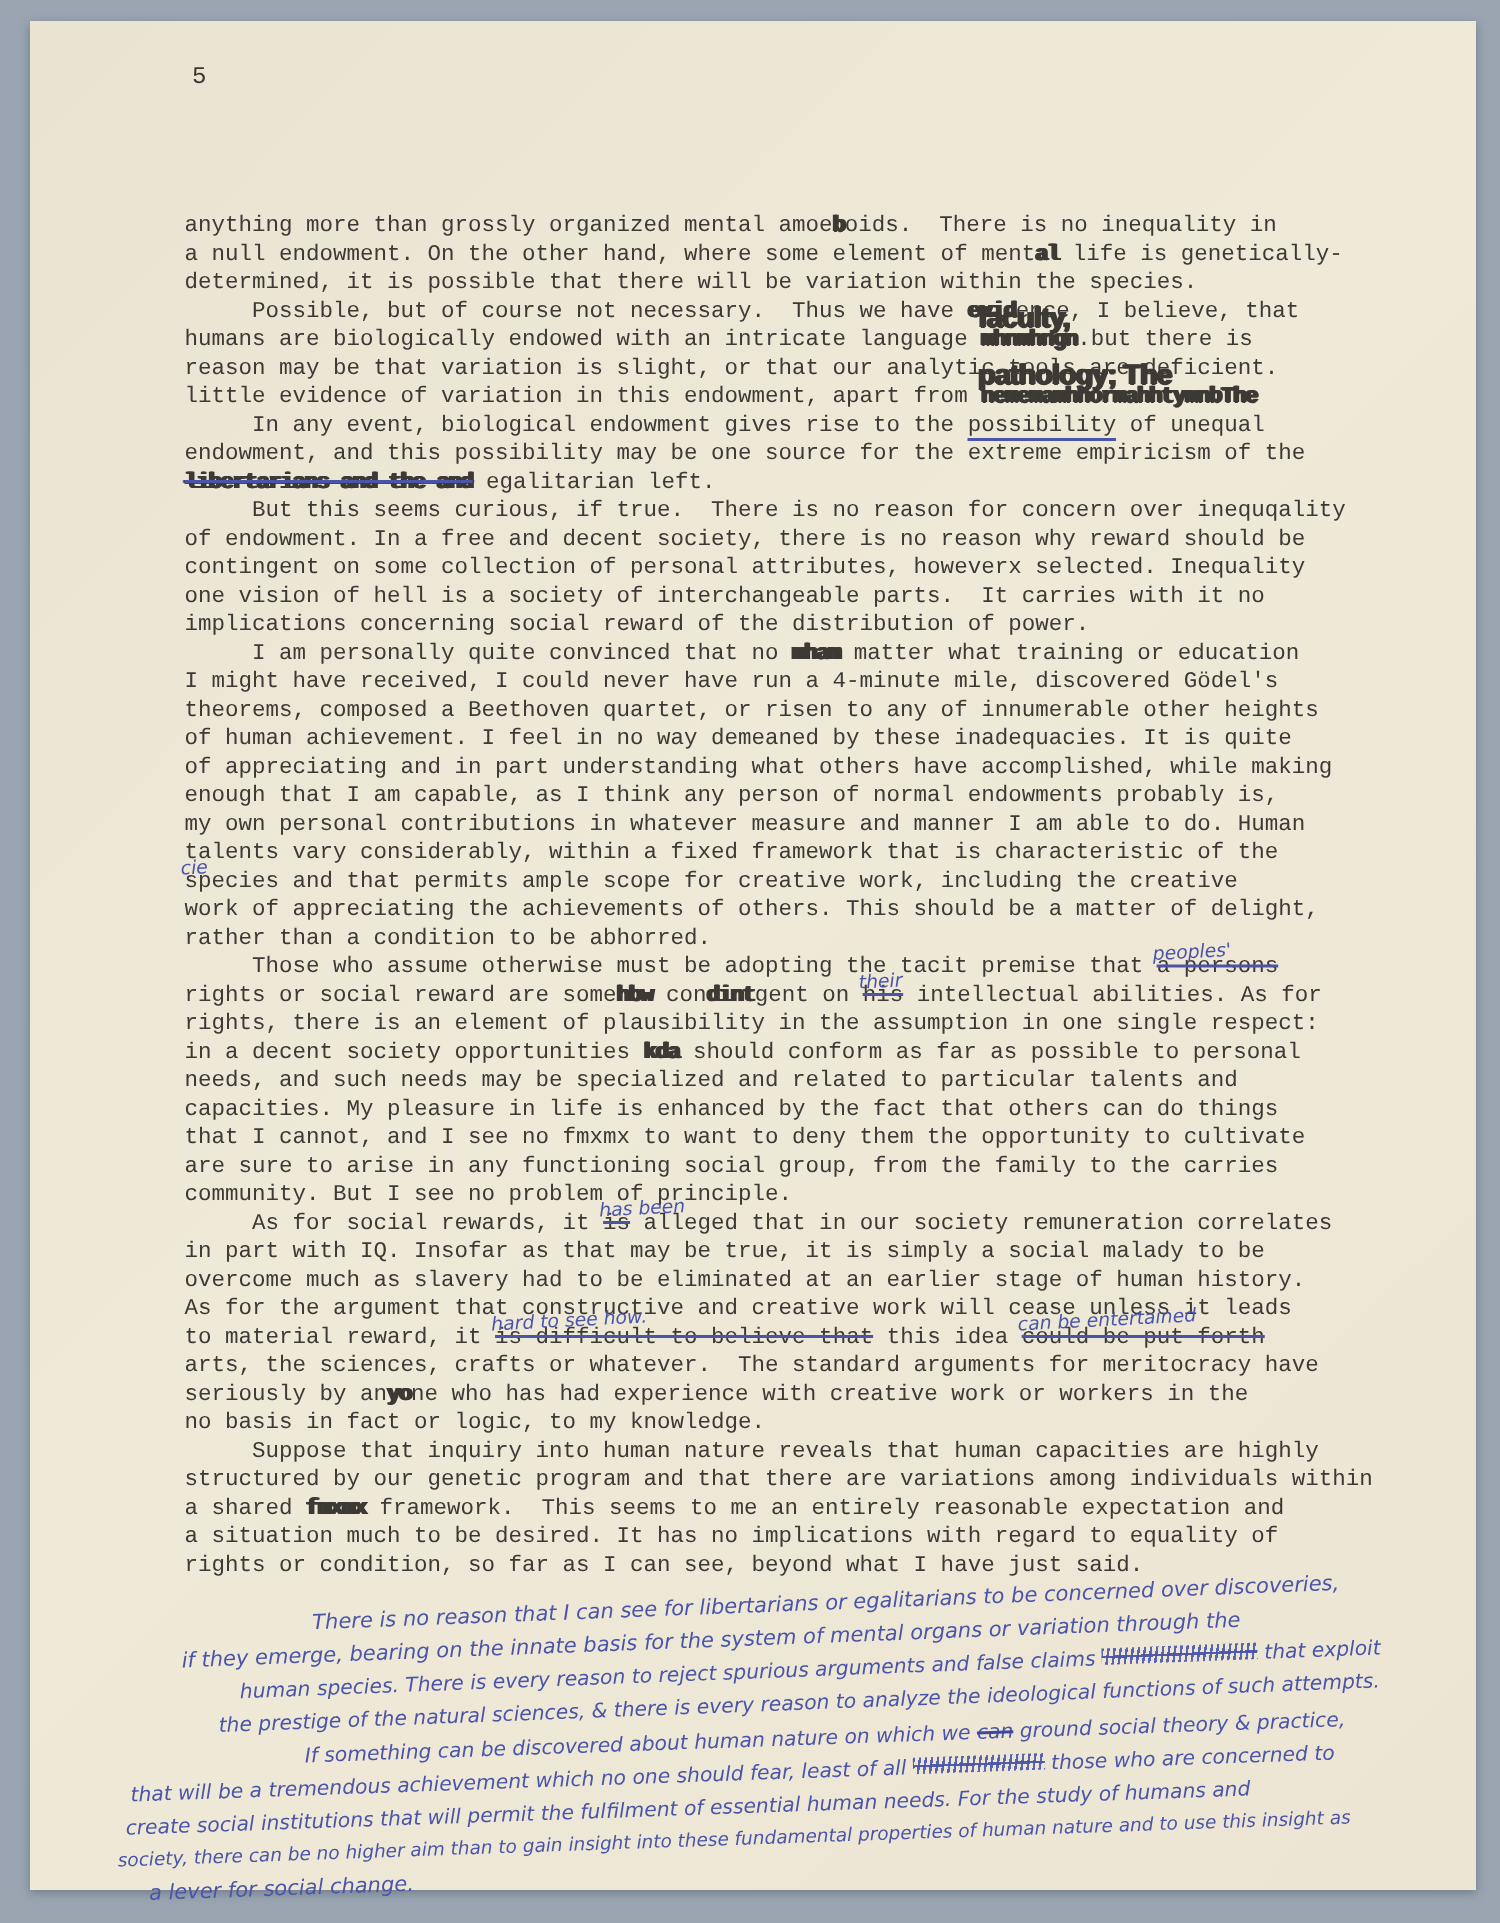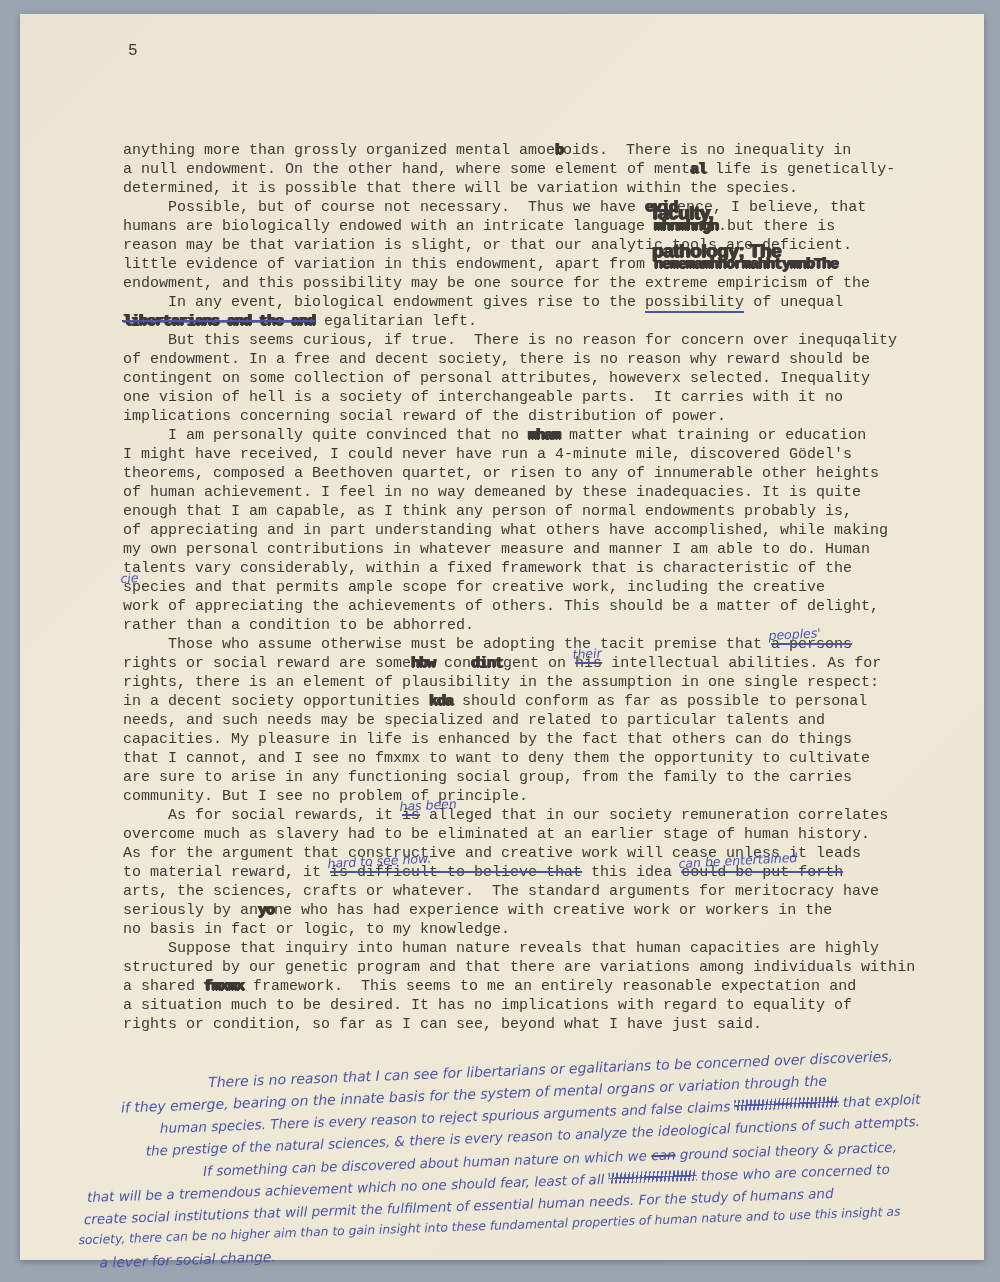--- a/index.html
+++ b/index.html
@@ -74,49 +74,50 @@
 <div class="paper">
   <div class="pagenum">5</div>
   <div class="typed" id="typed">
       <div class="tline"><span>anything more than grossly organized mental amoe</span><span class="ot">b</span><span>oids.  There is no inequality in</span></div>
       <div class="tline"><span>a null endowment. On the other hand, where some element of ment</span><span class="ot">al</span><span> life is genetically-</span></div>
       <div class="tline"><span>determined, it is possible that there will be variation within the species.</span></div>
       <div class="tline"><span>     Possible, but of course not necessary.  Thus we have </span><span class="ot">evid</span><span>ence, I believe, that</span></div>
       <div class="tline"><span>humans are biologically endowed with an intricate language </span><span class="ot has-above">mhnmhngn<i class="above ab-type">faculty,</i></span><span>.but there is</span></div>
       <div class="tline"><span>reason may be that variation is slight, or that our analytic tools are deficient.</span></div>
       <div class="tline"><span>little evidence of variation in this endowment, apart from </span><span class="ot has-above">nememamhhormahhtymnbThe<i class="above ab-type">pathology; The</i></span></div>
+      <div class="tline"><span>     In any event, biological endowment gives rise to the </span><span class="ui">possibility</span><span> of unequal</span></div>
       <div class="tline"><span>endowment, and this possibility may be one source for the extreme empiricism of the</span></div>
-      <div class="tline"><span>     In any event, biological endowment gives rise to the </span><span class="ui">possibility</span><span> of unequal</span></div>
       <div class="tline"><span class="ot si-hand">libertarians and the and</span><span> egalitarian left.</span></div>
       <div class="tline"><span>     But this seems curious, if true.  There is no reason for concern over inequqality</span></div>
       <div class="tline"><span>of endowment. In a free and decent society, there is no reason why reward should be</span></div>
       <div class="tline"><span>contingent on some collection of personal attributes, howeverx selected. Inequality</span></div>
       <div class="tline"><span>one vision of hell is a society of interchangeable parts.  It carries with it no</span></div>
       <div class="tline"><span>implications concerning social reward of the distribution of power.</span></div>
       <div class="tline"><span>     I am personally quite convinced that no </span><span class="ot">mham</span><span> matter what training or education</span></div>
       <div class="tline"><span>I might have received, I could never have run a 4-minute mile, discovered Gödel's</span></div>
       <div class="tline"><span>theorems, composed a Beethoven quartet, or risen to any of innumerable other heights</span></div>
       <div class="tline"><span>of human achievement. I feel in no way demeaned by these inadequacies. It is quite</span></div>
+      <div class="tline"><span>of appreciating and in part understanding what others have accomplished, while making</span></div>
       <div class="tline"><span>enough that I am capable, as I think any person of normal endowments probably is,</span></div>
-      <div class="tline"><span>of appreciating and in part understanding what others have accomplished, while making</span></div>
       <div class="tline"><span>my own personal contributions in whatever measure and manner I am able to do. Human</span></div>
       <div class="tline"><span>talents vary considerably, within a fixed framework that is characteristic of the</span></div>
       <div class="tline"><span class="has-above">species<i class="above ab-hand">cie</i></span><span> and that permits ample scope for creative work, including the creative</span></div>
       <div class="tline"><span>work of appreciating the achievements of others. This should be a matter of delight,</span></div>
       <div class="tline"><span>rather than a condition to be abhorred.</span></div>
       <div class="tline"><span>     Those who assume otherwise must be adopting the tacit premise that </span><span class="si-hand has-above">a persons<i class="above ab-hand">peoples'</i></span></div>
       <div class="tline"><span>rights or social reward are some</span><span class="ot">hbw</span><span> con</span><span class="ot">dint</span><span>gent on </span><span class="si-hand has-above">his<i class="above ab-hand">their</i></span><span> intellectual abilities. As for</span></div>
       <div class="tline"><span>rights, there is an element of plausibility in the assumption in one single respect:</span></div>
       <div class="tline"><span>in a decent society opportunities </span><span class="ot">kda</span><span> should conform as far as possible to personal</span></div>
       <div class="tline"><span>needs, and such needs may be specialized and related to particular talents and</span></div>
       <div class="tline"><span>capacities. My pleasure in life is enhanced by the fact that others can do things</span></div>
       <div class="tline"><span>that I cannot, and I see no fmxmx to want to deny them the opportunity to cultivate</span></div>
       <div class="tline"><span>are sure to arise in any functioning social group, from the family to the carries</span></div>
       <div class="tline"><span>community. But I see no problem of principle.</span></div>
       <div class="tline"><span>     As for social rewards, it </span><span class="si-hand has-above">is<i class="above ab-hand">has been</i></span><span> alleged that in our society remuneration correlates</span></div>
+      <div class="tline"><span>in part with IQ. Insofar as that may be true, it is simply a social malady to be</span></div>
       <div class="tline"><span>overcome much as slavery had to be eliminated at an earlier stage of human history.</span></div>
       <div class="tline"><span>As for the argument that constructive and creative work will cease unless it leads</span></div>
       <div class="tline"><span>to material reward, it </span><span class="si-hand has-above">is difficult to believe that<i class="above ab-hand">hard to see      how.</i></span><span> this idea </span><span class="si-hand has-above">could be put forth<i class="above ab-hand">can be entertained</i></span></div>
       <div class="tline"><span>arts, the sciences, crafts or whatever.  The standard arguments for meritocracy have</span></div>
       <div class="tline"><span>seriously by an</span><span class="ot">yo</span><span>ne who has had experience with creative work or workers in the</span></div>
       <div class="tline"><span>no basis in fact or logic, to my knowledge.</span></div>
       <div class="tline"><span>     Suppose that inquiry into human nature reveals that human capacities are highly</span></div>
       <div class="tline"><span>structured by our genetic program and that there are variations among individuals within</span></div>
       <div class="tline"><span>a shared </span><span class="ot">fmxmx</span><span> framework.  This seems to me an entirely reasonable expectation and</span></div>
       <div class="tline"><span>a situation much to be desired. It has no implications with regard to equality of</span></div>

